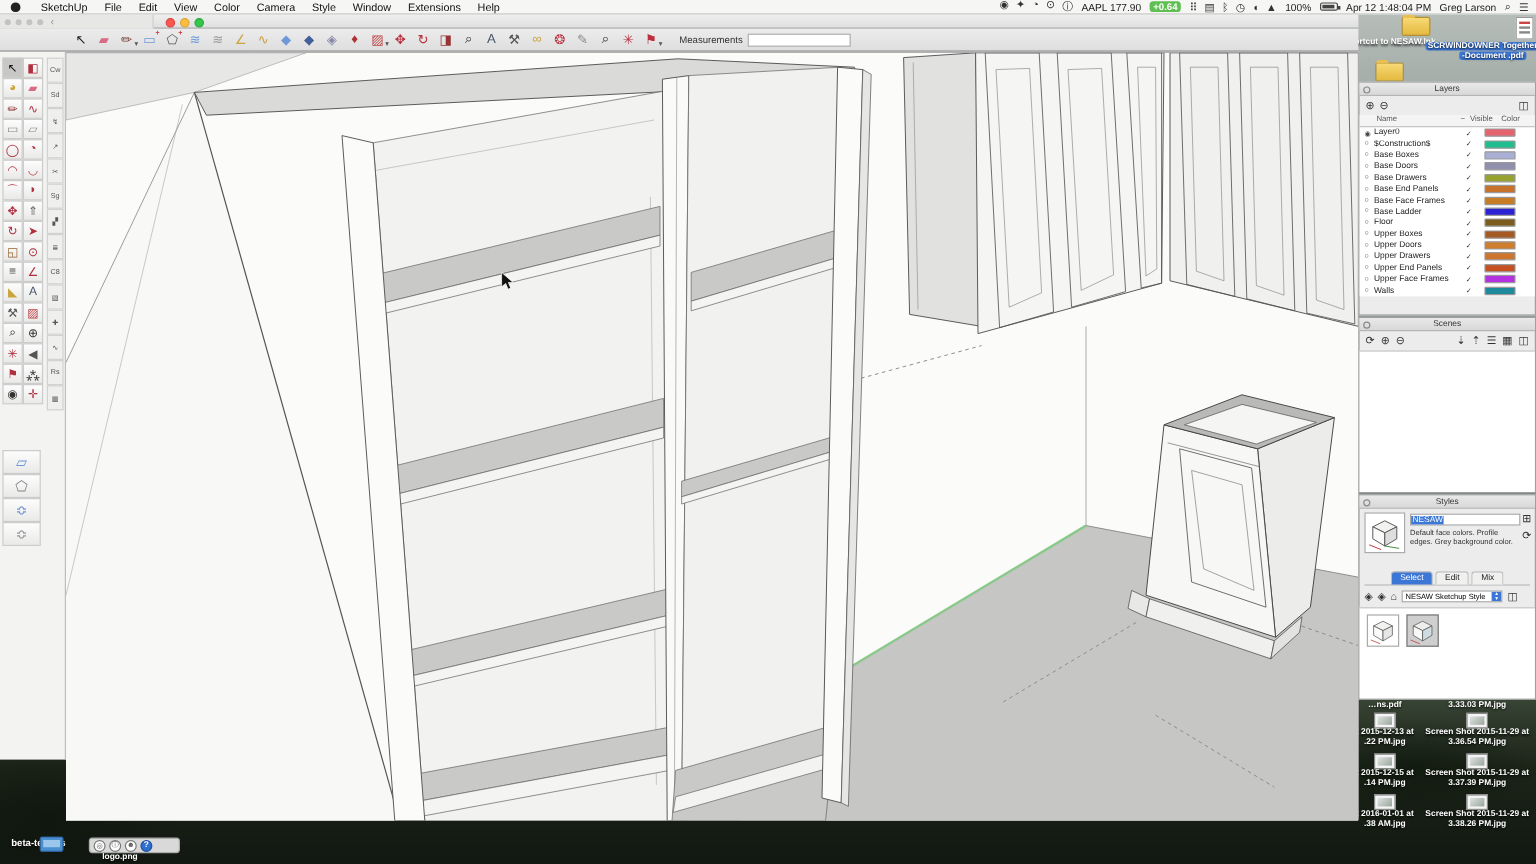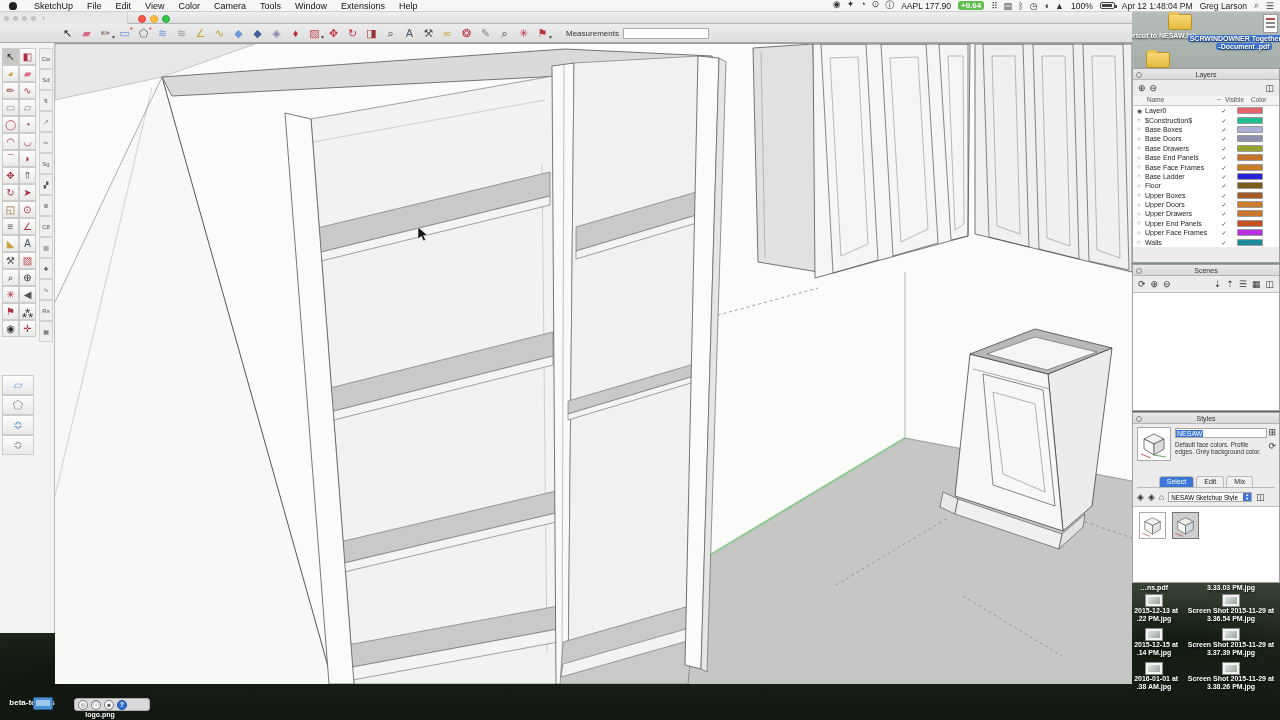--- a/index.html
+++ b/index.html
@@ -170,21 +170,21 @@
   <div class="abs" id="menubar">
     <div class="mb-apple"></div>
     <div style="display:flex;">
 
     <div class="mb-item">SketchUp</div>
         <div class="mb-item">File</div>
         <div class="mb-item">Edit</div>
         <div class="mb-item">View</div>
         <div class="mb-item">Color</div>
         <div class="mb-item">Camera</div>
-        <div class="mb-item">Tools</div>
+        <div class="mb-item">Style</div>
         <div class="mb-item">Window</div>
         <div class="mb-item">Extensions</div>
         <div class="mb-item">Help</div>
       </div>
     <div id="mb-right">
       <div style="display:flex; gap:6px;">
 
       <span class="mb-ic">◉</span>
           <span class="mb-ic">✦</span>
           <span class="mb-ic">◔</span>

